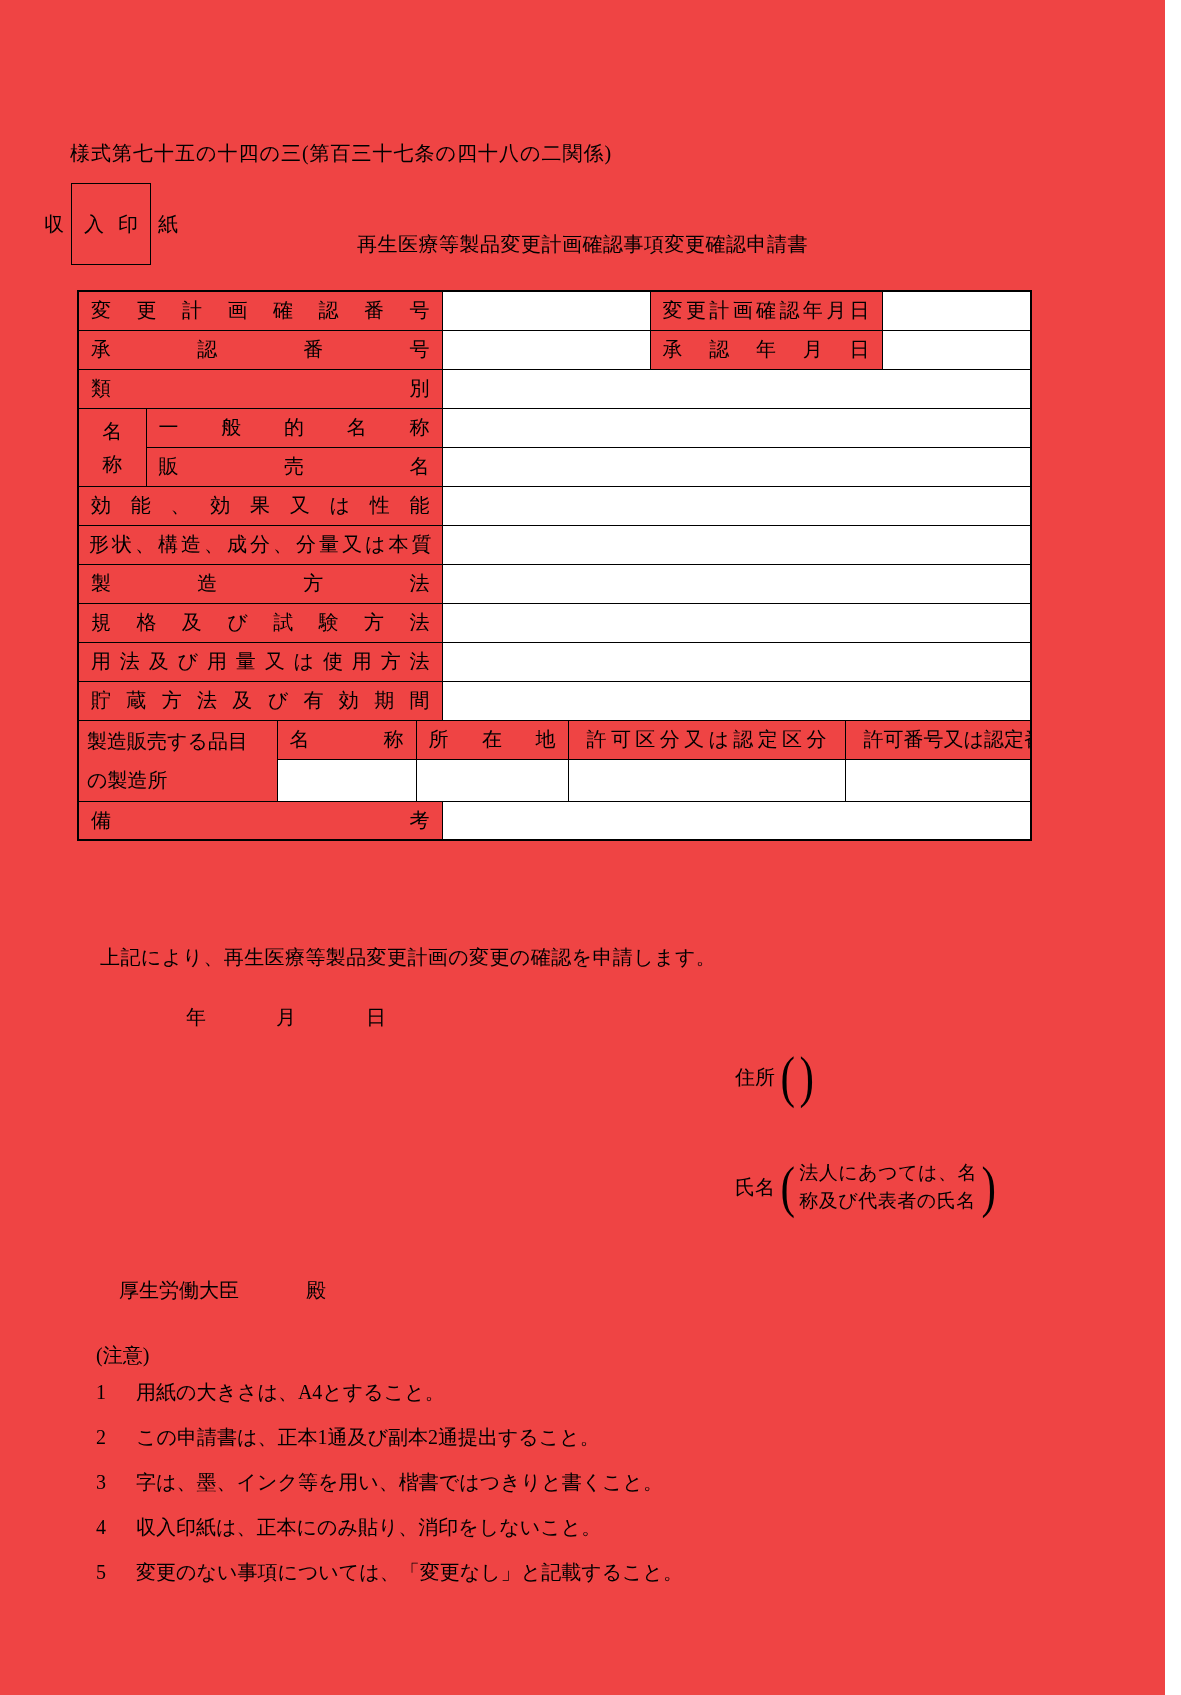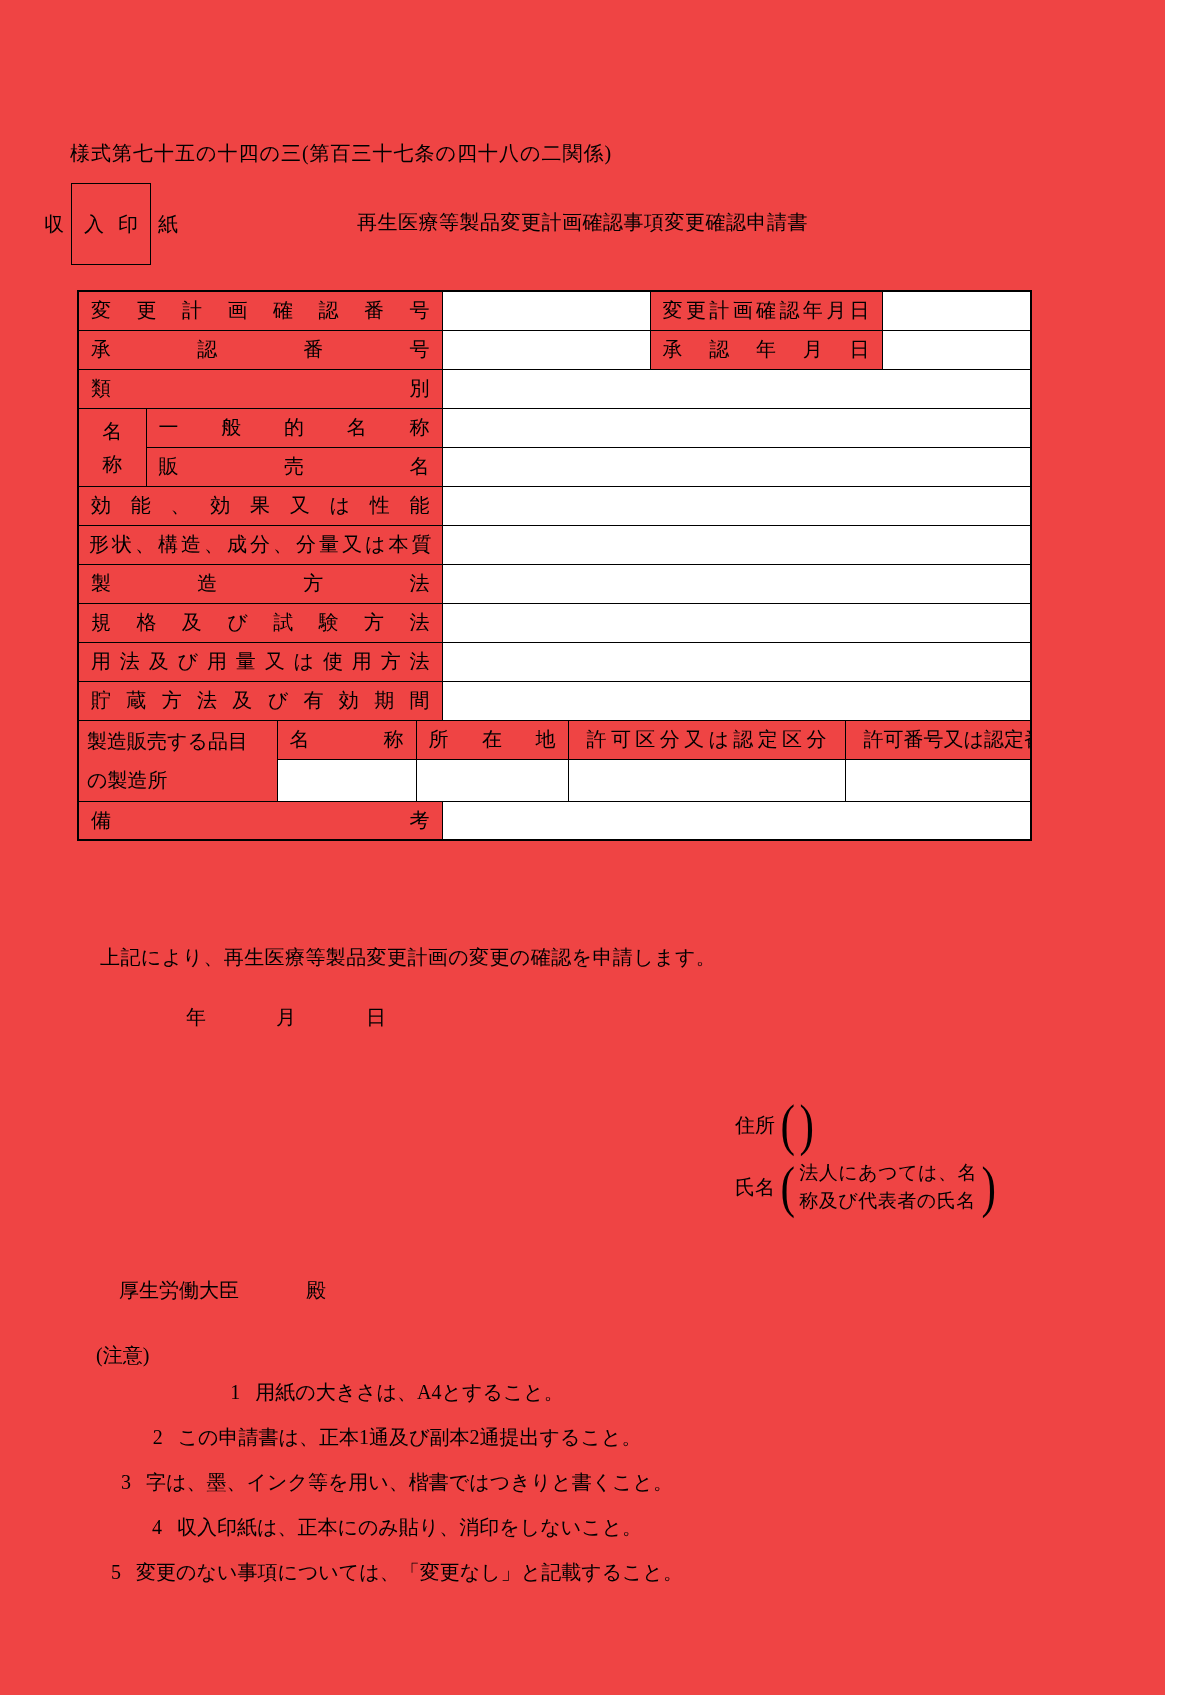--- a/index.html
+++ b/index.html
@@ -33,21 +33,21 @@
     display: flex;
     align-items: center;
     justify-content: center;
     gap: 14px;
     font-size: 20px;
     line-height: 1;
     white-space: pre;
   }
   .form-title {
     position: absolute;
-    left: 0; top: 209px;
+    left: 0; top: 231px;
     width: 100%;
     text-align: center;
     font-size: 20px;
     letter-spacing: 0.5px;
   }
 
   
   table.main {
     position: absolute;
     left: 77px; top: 290px;
@@ -96,21 +96,21 @@
     left: 186px; top: 1004px;
     display: flex;
     gap: 70px;
     font-size: 20px;
   }
   .sig-row {
     position: absolute;
     display: flex;
     align-items: center;
   }
-  .sig-row.address { left: 735px; top: 1048px; margin-top: 48px; }
+  .sig-row.address { left: 735px; top: 1048px; }
   .sig-row.fullname { left: 735px; top: 1158px; }
   .sig-label { font-size: 20px; margin-right: 3px; white-space: nowrap; }
   .big-paren {
     font-size: 58px;
     line-height: 58px;
     font-weight: 400;
     transform: scaleX(0.75);
     display: inline-block;
   }
   .paren-note { display: inline-block; margin: 0 2px; }
@@ -128,21 +128,21 @@
   }
   .addressee-line .honorific { margin-left: 62px; }
 
   
   .notes {
     position: absolute;
     left: 96px; top: 1340px;
     font-size: 20px;
   }
   .notes-heading { line-height: 30px; }
-  .note-item { line-height: 45px; white-space: nowrap; text-align: center; }
+  .note-item { line-height: 45px; white-space: nowrap; }
   .note-item .num {
     display: inline-block;
     width: 40px;
   }
 </style>
 </head>
 <body>
 
 <div class="page">
 

